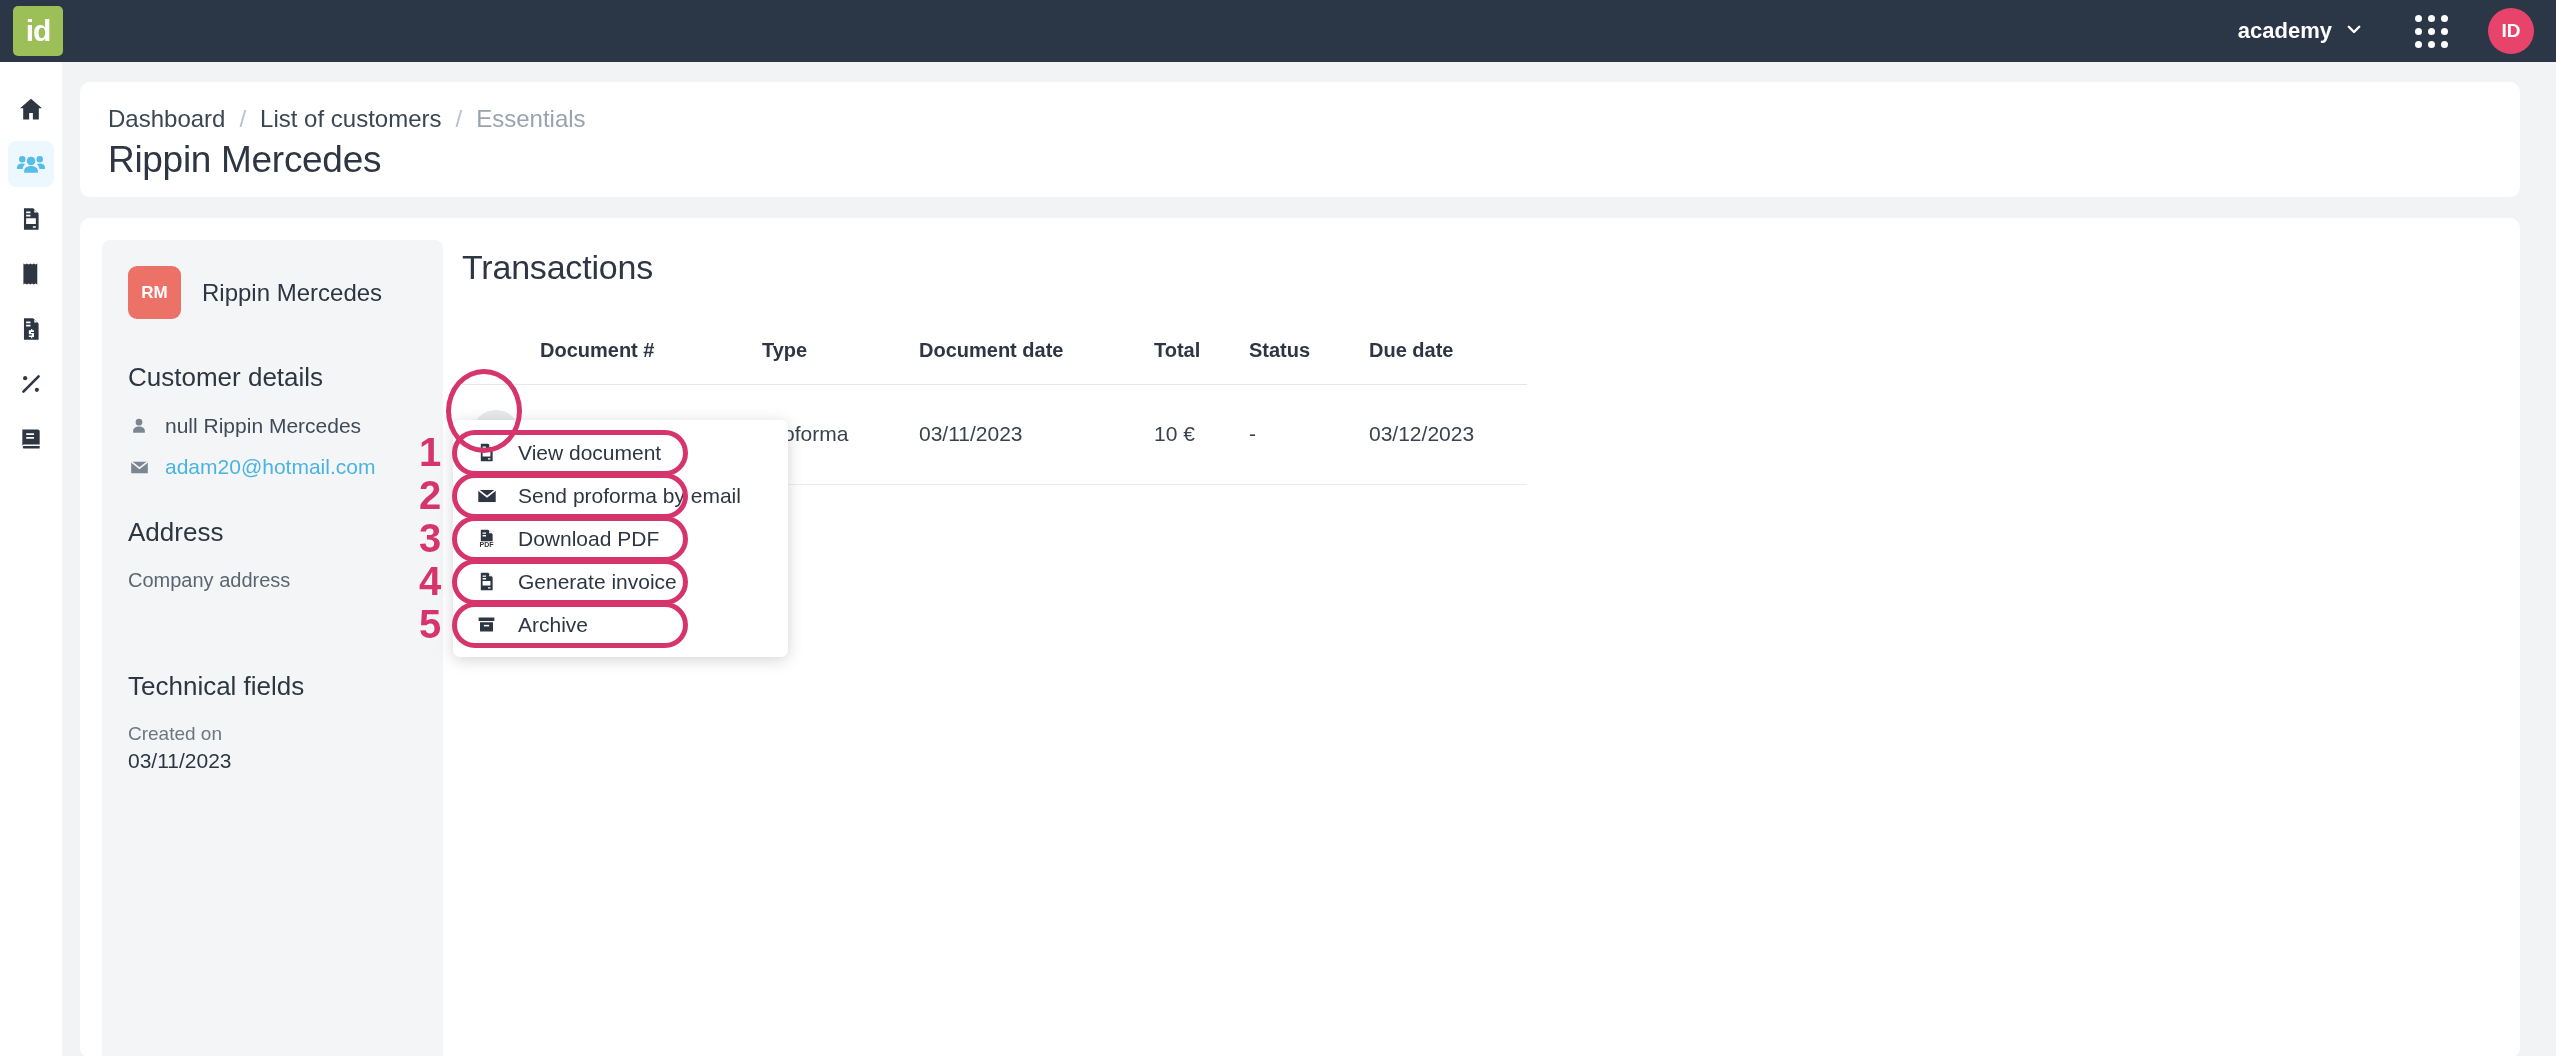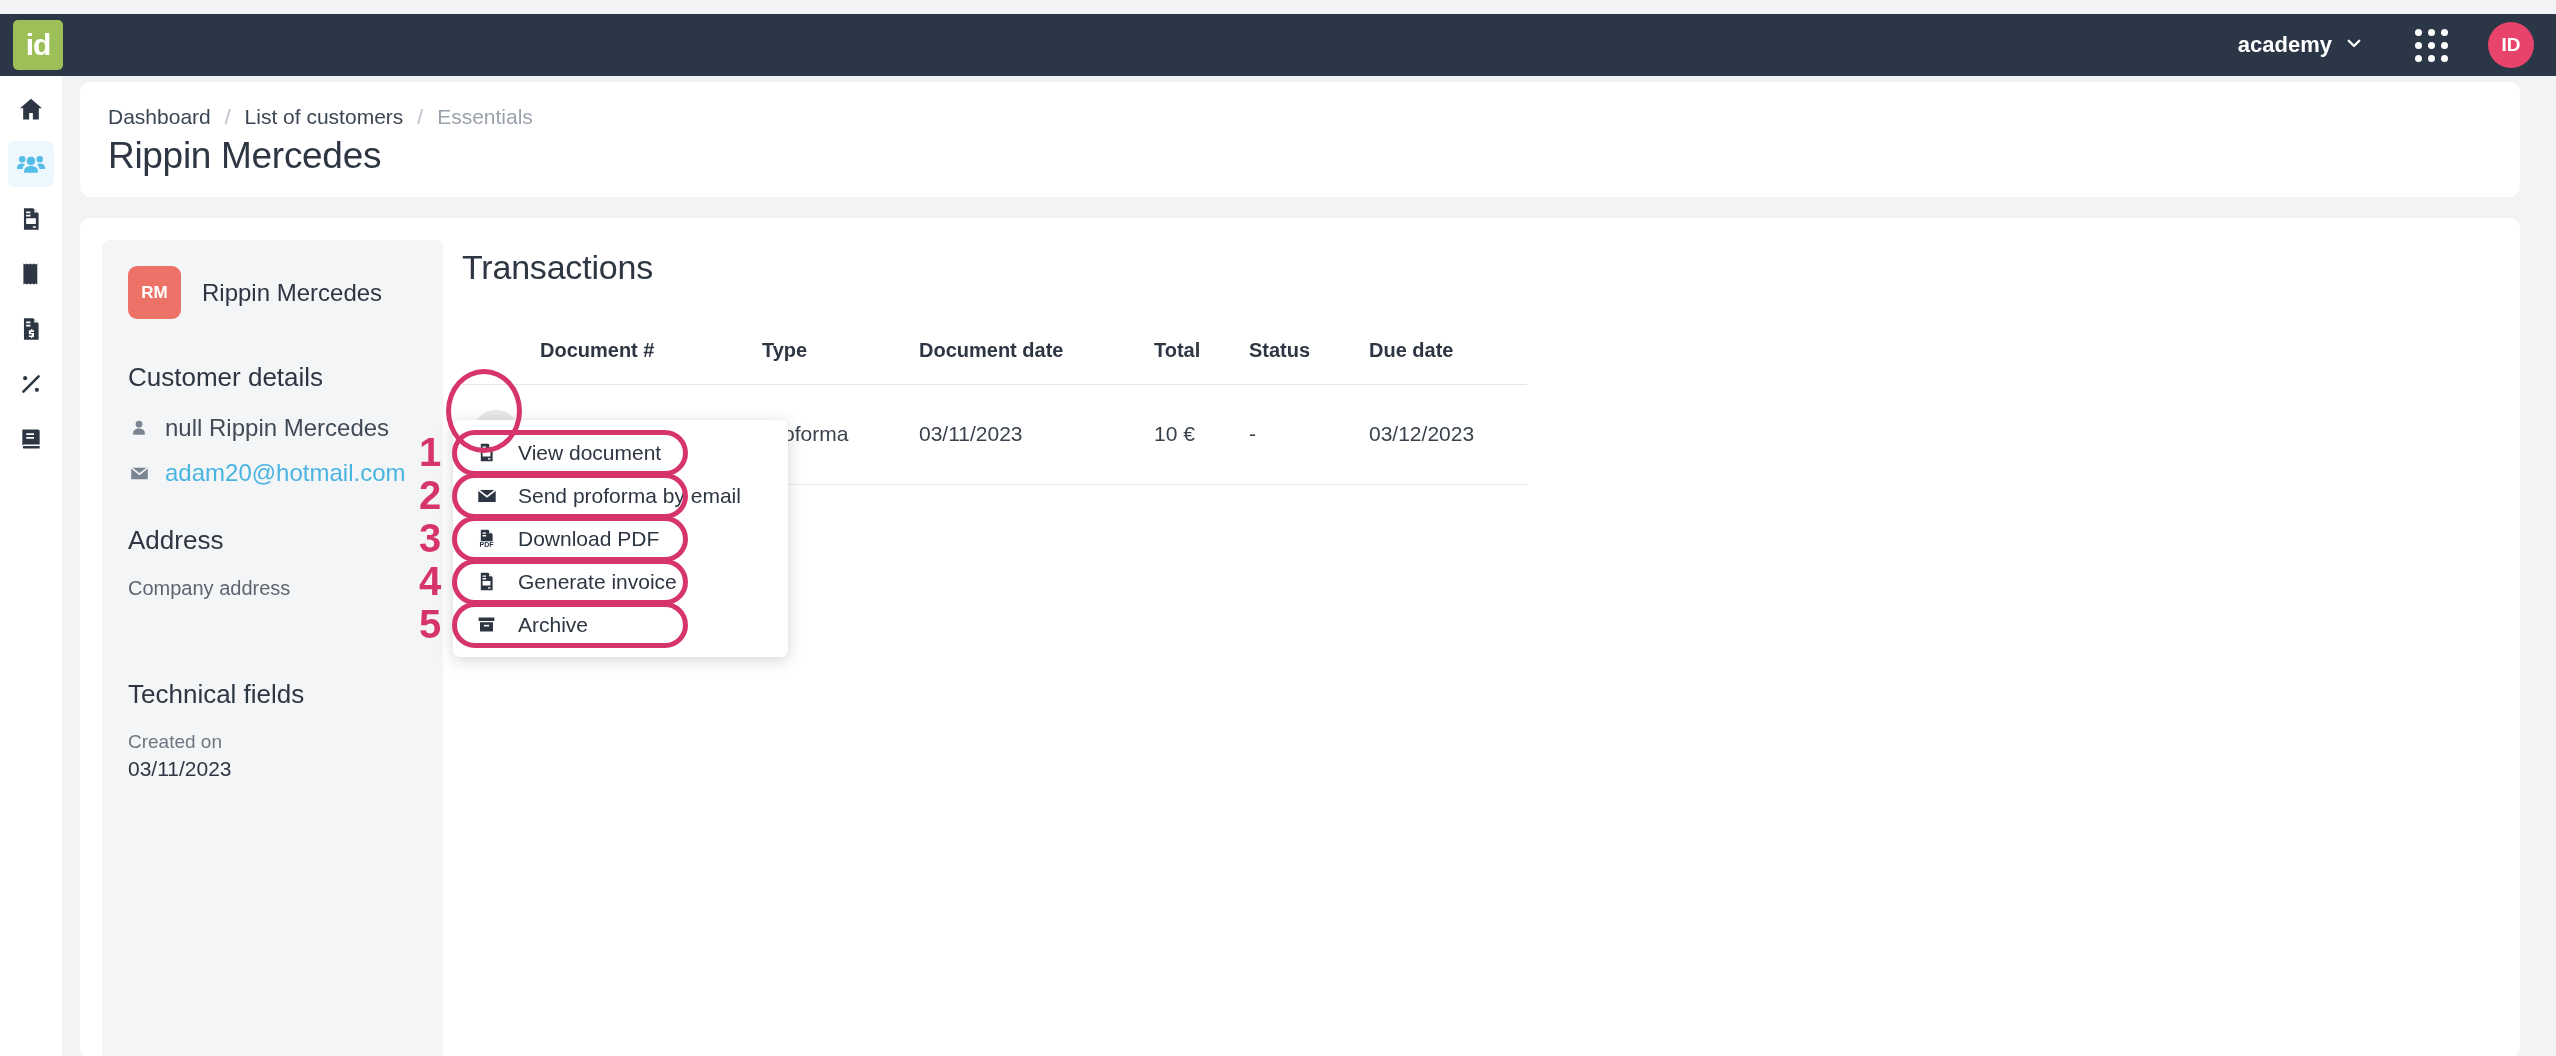--- a/index.html
+++ b/index.html
@@ -5,21 +5,21 @@
   * { box-sizing: border-box; margin: 0; padding: 0; }
   html, body {
     width: 2556px; height: 1056px;
     font-family: "Liberation Sans", sans-serif;
     background: #f1f3f5;
     overflow: hidden;
   }
 
   
   .topbar {
-    position: absolute; top: 14px; left: 0;
+    position: absolute; top: 0; left: 0;
     width: 2556px; height: 62px;
     background: #2b3647;
     display: flex; align-items: center;
     z-index: 50;
   }
   .logo {
     width: 50px; height: 50px;
     margin-left: 13px;
     background: #9cc057;
     border-radius: 5px;
@@ -93,21 +93,21 @@
   }
 
   .header-card {
     background: #ffffff;
     border-radius: 10px;
     height: 115px;
     padding: 23px 28px 0 28px;
   }
   .breadcrumb {
     display: flex; align-items: center;
-    font-size: 21px;
+    font-size: 24px;
     color: #3b4654;
     gap: 14px;
     margin-bottom: 6px;
   }
   .breadcrumb a { color: #3b4654; text-decoration: none; cursor: pointer; }
   .breadcrumb .sep { color: #b9c0c9; }
   .breadcrumb .current { color: #9aa3ad; }
   .page-title {
     font-size: 37px;
     font-weight: 400;
@@ -141,21 +141,21 @@
     background: #ec7268;
     border-radius: 9px;
     color: #ffffff;
     font-size: 17px; font-weight: 700;
     display: flex; align-items: center; justify-content: center;
   }
   .cust-name { font-size: 24px; color: #2d3642; }
   .sec-title { font-size: 26px; color: #2d3642; margin-bottom: 21px; font-weight: 400; }
   .detail-row { display: flex; align-items: center; gap: 15px; margin-bottom: 17px; }
   .detail-row .ic { width: 22px; display: flex; justify-content: center; color: #7b8694; }
-  .detail-row .txt { font-size: 24px; color: #414b57; }
+  .detail-row .txt { font-size: 21px; color: #414b57; }
   .detail-row .txt.link { color: #4ab4e0; cursor: pointer; }
   .addr-block { margin-top: 38px; }
   .addr-line { font-size: 20px; color: #5d6670; }
   .tech-block { margin-top: 79px; }
   .tech-label { font-size: 19px; color: #6d7681; margin-bottom: 4px; }
   .tech-value { font-size: 21px; color: #2d3642; }
 
   
   .tx-area {
     flex: 1;

